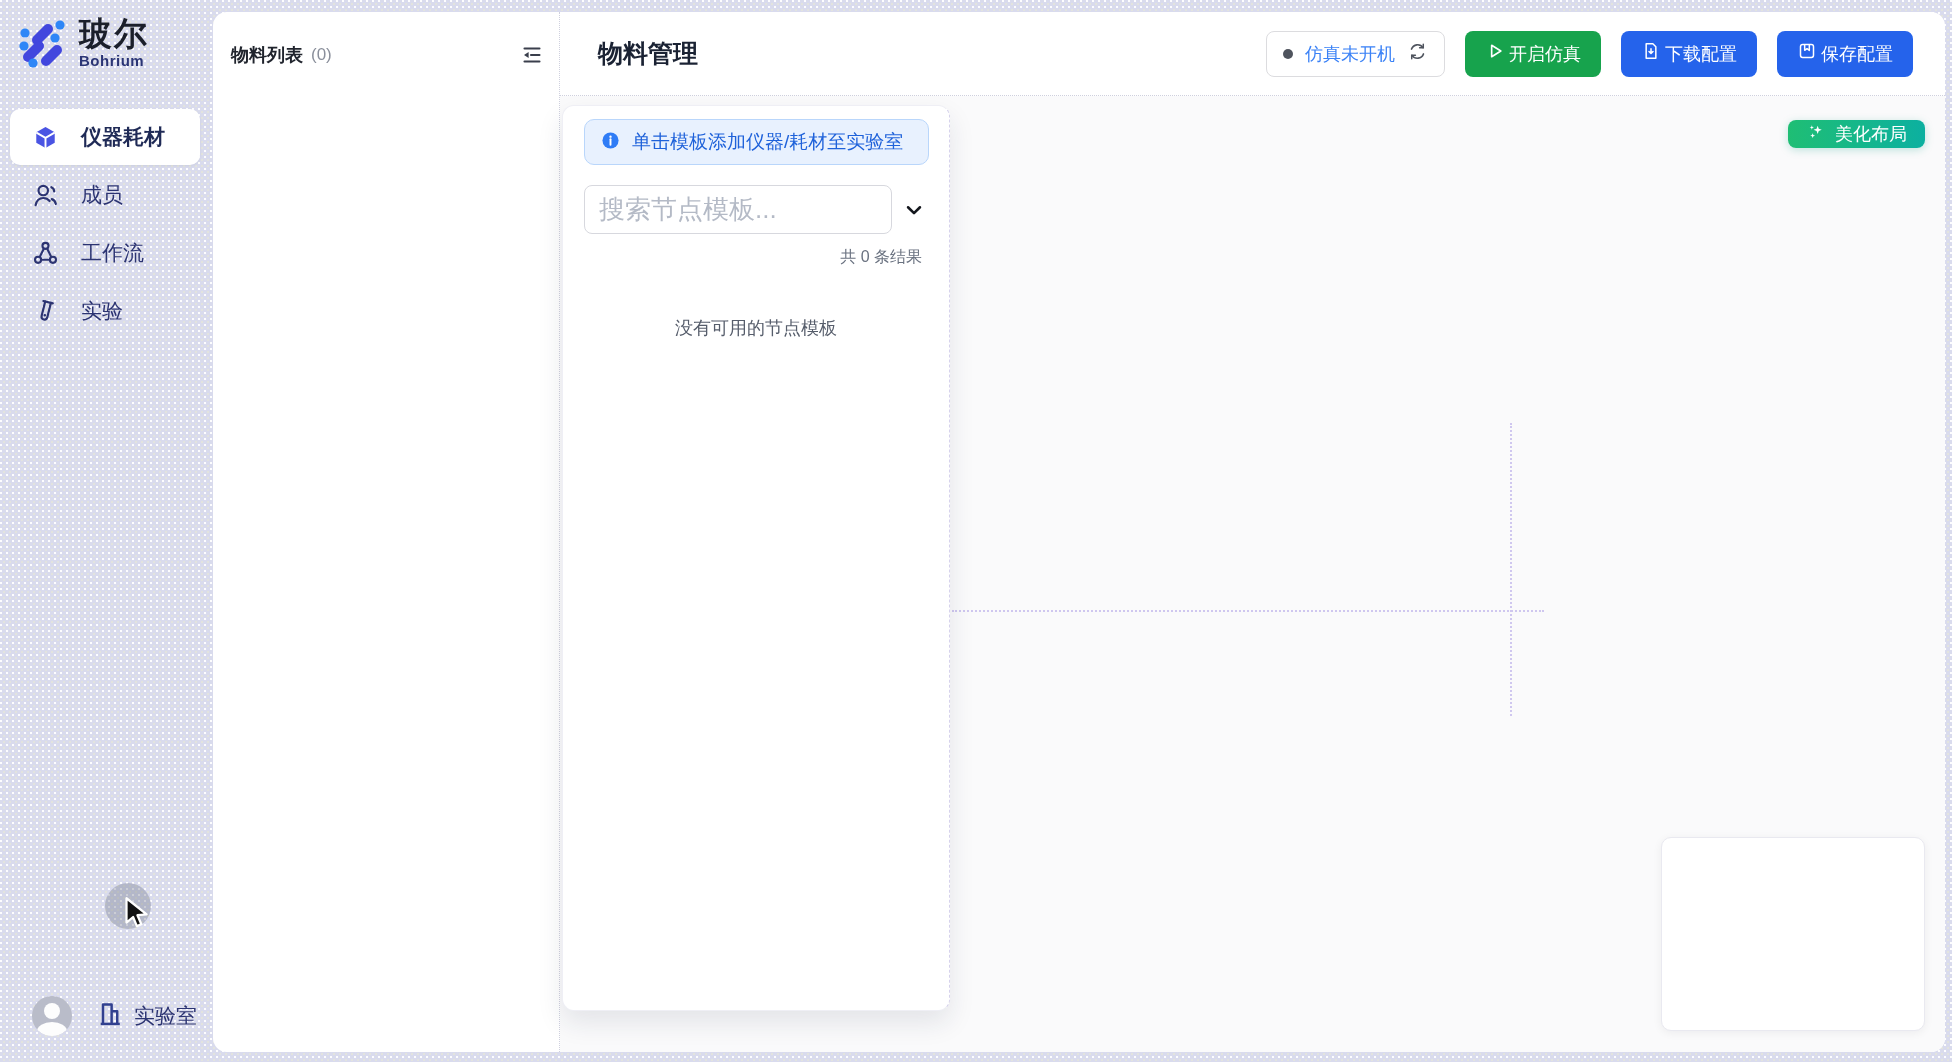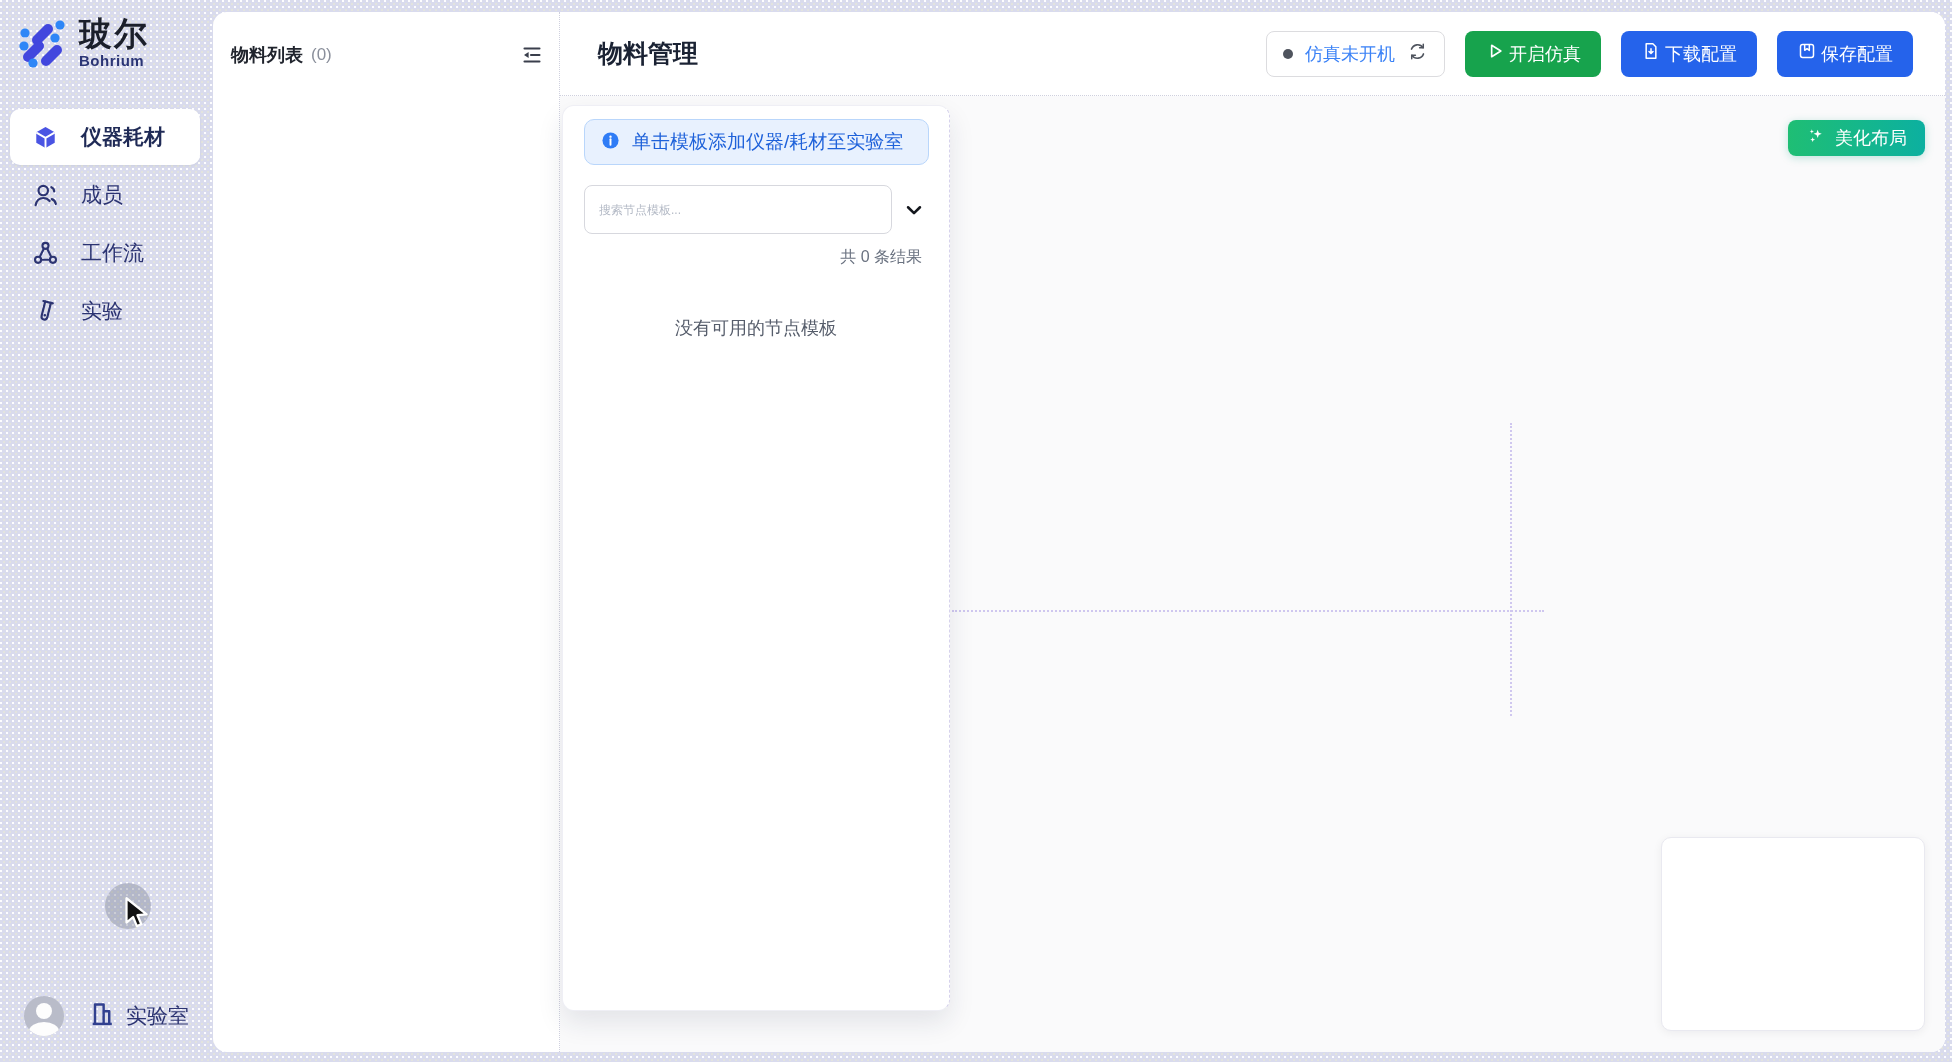--- a/index.html
+++ b/index.html
@@ -17,21 +17,21 @@
   .sidebar{position:absolute;left:0;top:0;width:213px;height:1062px;}
   .logo{position:absolute;left:16px;top:14px;display:flex;align-items:center;gap:11px;}
   .logo-text .cn{font-size:33px;font-weight:bold;color:#1b1f2b;letter-spacing:2px;line-height:1.05;}
   .logo-text .en{font-size:15px;font-weight:bold;color:#2b3575;letter-spacing:.5px;}
   .nav{position:absolute;left:10px;right:13px;top:103px;display:flex;flex-direction:column;gap:2px;}
   .nav-item{height:56px;border-radius:10px;display:flex;align-items:center;gap:22px;padding-left:22px;cursor:pointer;}
   .nav-item .label{font-size:21px;color:#2c3472;}
   .nav-item.active{background:#ffffff;box-shadow:0 1px 3px rgba(40,45,90,.08);margin-top:6px;}
   .nav-item.active .label{color:#1f2a56;font-weight:bold;}
   .nav-icon{width:27px;height:27px;flex:0 0 27px;}
-  .side-footer{position:absolute;left:0;bottom:26px;width:213px;display:flex;align-items:center;}
+  .side-footer{position:absolute;left:8px;bottom:26px;width:213px;display:flex;align-items:center;}
   .avatar{width:40px;height:40px;border-radius:50%;background:#b9bcc9;margin-left:24px;position:relative;overflow:hidden;flex:0 0 40px;cursor:pointer;}
   .avatar .head{position:absolute;left:12px;top:7px;width:16px;height:16px;border-radius:50%;background:#fdfdfd;}
   .avatar .body{position:absolute;left:5px;top:26px;width:30px;height:18px;border-radius:50%;background:#fdfdfd;}
   .lab{display:flex;align-items:center;gap:10px;margin-left:24px;cursor:pointer;}
   .lab .label{font-size:21px;color:#2c3472;}
   
   .window{position:absolute;left:213px;top:12px;width:1732px;height:1040px;background:#ffffff;border-radius:14px;display:flex;}
   .list-panel{width:347px;flex:0 0 347px;border-right:1px dotted #cfd0de;padding:30px 14px 0 18px;box-sizing:border-box;}
   .list-panel-head{display:flex;align-items:center;}
   .list-title{font-size:18px;font-weight:bold;color:#20242d;}
@@ -42,28 +42,28 @@
   .page-title{font-size:25px;font-weight:bold;color:#1a2233;}
   .header-actions{margin-left:auto;display:flex;align-items:center;gap:20px;}
   .status-pill{height:44px;display:flex;align-items:center;gap:12px;padding:0 16px;border:1px solid #dcdcdf;border-radius:8px;background:#fff;cursor:pointer;}
   .status-dot{width:10px;height:10px;border-radius:50%;background:#4f545e;}
   .status-text{font-size:18px;color:#3b82f6;}
   .btn{height:46px;display:flex;align-items:center;gap:4px;padding:0 20px;border:none;border-radius:8px;color:#fff;font-size:18px;font-family:inherit;cursor:pointer;}
   .btn-green{background:#17a34d;}
   .btn-blue{background:#2563eb;}
   .canvas{flex:1;position:relative;background:#fafafb;border-radius:0 0 14px 0;}
   
-  .beautify-btn{position:absolute;top:24px;right:20px;height:36px;display:flex;align-items:center;gap:9px;padding:0 18px;border:none;border-radius:8px;color:#fff;font-size:18px;font-family:inherit;cursor:pointer;background:linear-gradient(90deg,#1fbe74,#0cb0a0);box-shadow:0 2px 8px rgba(16,160,130,.25);}
+  .beautify-btn{position:absolute;top:24px;right:20px;height:28px;display:flex;align-items:center;gap:9px;padding:0 18px;border:none;border-radius:8px;color:#fff;font-size:18px;font-family:inherit;cursor:pointer;background:linear-gradient(90deg,#1fbe74,#0cb0a0);box-shadow:0 2px 8px rgba(16,160,130,.25);}
   .guide-h{position:absolute;left:392px;top:514px;width:592px;height:0;border-top:2px dotted #cfc7ef;}
   .guide-v{position:absolute;left:950px;top:327px;height:293px;width:0;border-left:2px dotted #cfc7ef;}
   .template-panel{position:absolute;left:2px;top:9px;width:388px;height:906px;background:#ffffff;border:1px solid #efeff5;border-right:1px dashed #d6d2ec;border-radius:12px;box-shadow:0 12px 26px rgba(30,35,70,.10);box-sizing:border-box;}
   .info-banner{margin:13px 20px 0 21px;height:46px;display:flex;align-items:center;gap:11px;padding:0 15px;background:#e8f1fe;border:1px solid #b9d6fb;border-radius:10px;box-sizing:border-box;}
   .info-banner .txt{font-size:19px;color:#1f62da;white-space:nowrap;}
   .search-row{margin:20px 20px 0 21px;display:flex;align-items:center;}
-  .search-input{width:308px;height:49px;border:1px solid #d7d8de;border-radius:8px;padding:0 14px;font-size:12px;color:#30343d;font-family:inherit;box-sizing:border-box;background:#fff;outline:none;}
+  .search-input{width:308px;height:49px;border:1px solid #d7d8de;border-radius:8px;padding:0 14px;font-size:26px;color:#30343d;font-family:inherit;box-sizing:border-box;background:#fff;outline:none;}
   .search-input::placeholder{color:#b4bac6;}
   .chevron-btn{margin-left:auto;width:30px;height:30px;display:flex;align-items:center;justify-content:center;cursor:pointer;}
   .results-count{margin-top:13px;padding-right:27px;text-align:right;font-size:16px;color:#6a7280;}
   .empty-msg{margin-top:48px;text-align:center;font-size:18px;color:#565d6b;font-family:Liberation Mono, monospace;}
   .minimap{position:absolute;right:20px;bottom:21px;width:262px;height:192px;background:#ffffff;border:1px solid #e9e9f0;border-radius:10px;box-shadow:0 2px 10px rgba(17,24,39,.06);cursor:pointer;}
   
   .click-halo{position:absolute;left:105px;top:883px;width:46px;height:46px;border-radius:50%;background:rgba(92,98,118,.30);}
   .cursor{position:absolute;left:122px;top:896px;}
 </style>
 </head>

